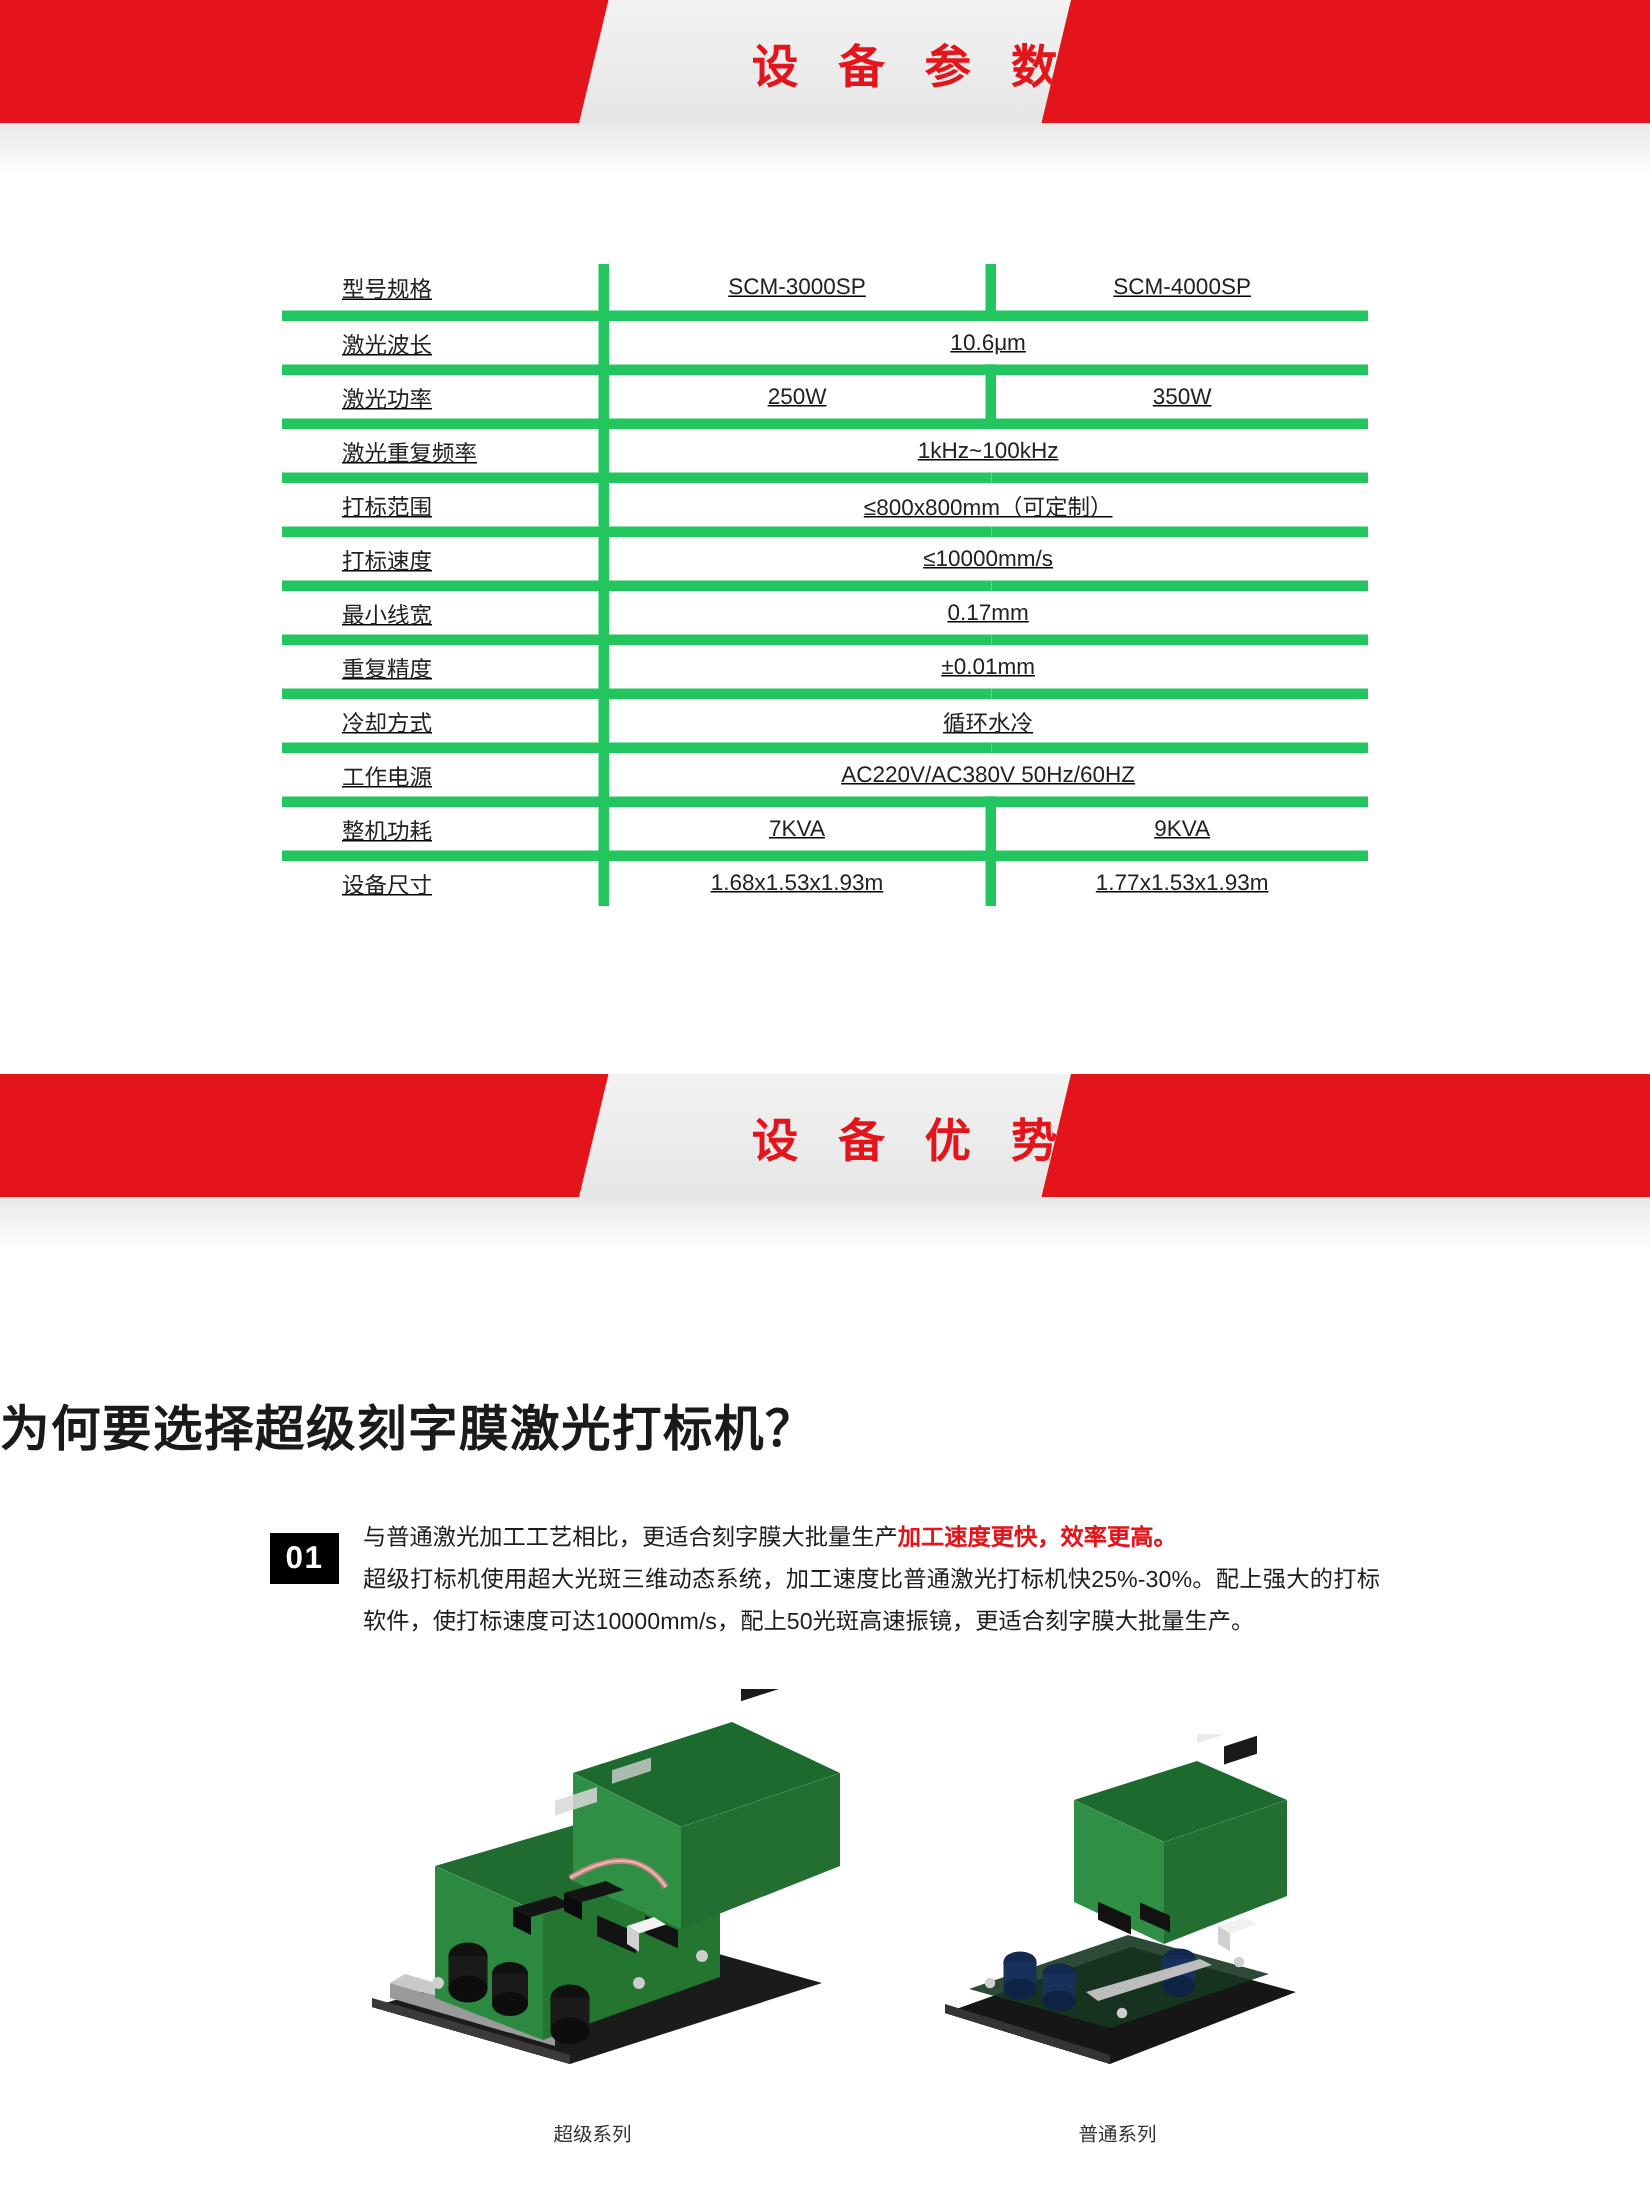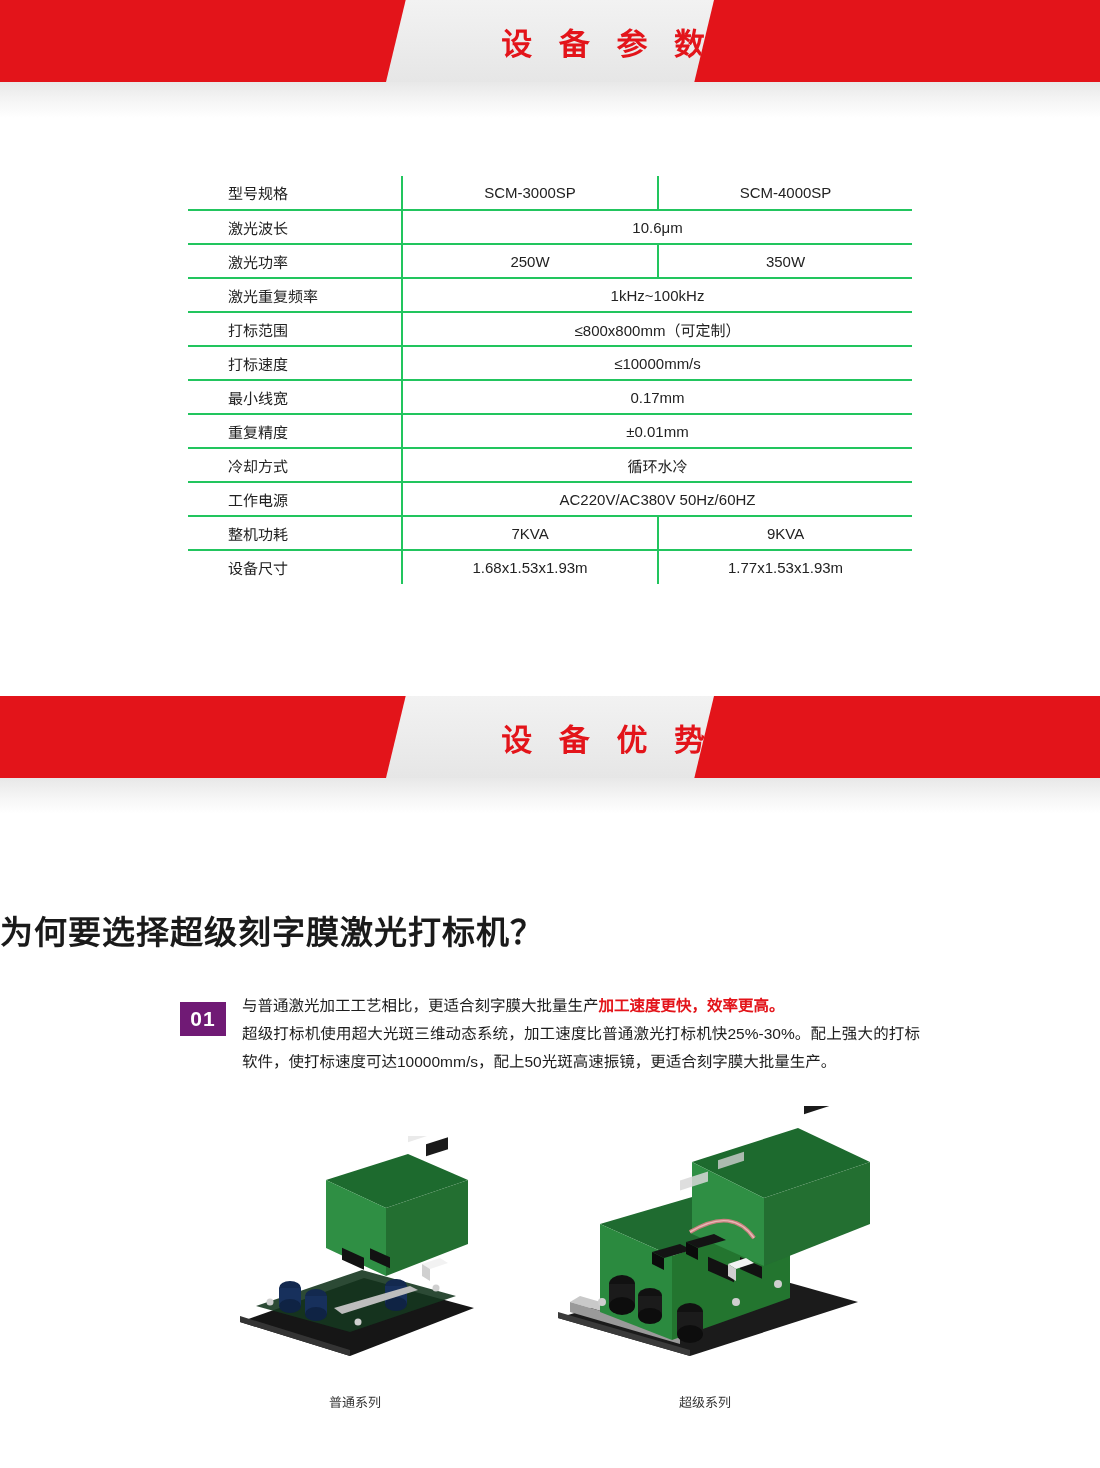--- a/index.html
+++ b/index.html
@@ -49,29 +49,30 @@
     font-weight: bold;
     letter-spacing: 9px;
     text-indent: 9px;
     font-family: "Liberation Sans", "DejaVu Sans", sans-serif;
   }
 
   
   .spec-wrap {
     margin: 58px auto 0 auto;
     width: 724px;
+    text-decoration: underline;
   }
   table.spec {
     width: 100%;
     border-collapse: collapse;
     font-size: 15px;
     color: #222;
   }
   table.spec td {
-    border: 2px solid #22c55e;
+    border: 7px solid #22c55e;
     height: 34px;
     padding: 4px 0;
   }
   table.spec td.label {
     width: 214px;
     padding-left: 40px;
     text-align: left;
     color: #222;
   }
   table.spec td.val {
@@ -98,21 +99,21 @@
   .adv {
     width: 740px;
     margin: 38px auto 0 auto;
     display: flex;
     align-items: flex-start;
   }
   .adv-num {
     flex: 0 0 auto;
     width: 46px;
     height: 34px;
-    background: #701a75;
+    background: #000000;
     color: #ffffff;
     font-size: 21px;
     font-weight: bold;
     display: flex;
     align-items: center;
     justify-content: center;
     margin-right: 16px;
     margin-top: 10px;
     letter-spacing: 1px;
   }
@@ -236,20 +237,73 @@
 
   <div class="adv">
     <div class="adv-num">01</div>
     <div class="adv-text">
       <span>与普通激光加工工艺相比，更适合刻字膜大批量生产</span><span class="hl">加工速度更快，效率更高。</span><br>
       <span>超级打标机使用超大光斑三维动态系统，加工速度比普通激光打标机快25%-30%。配上强大的打标软件，使打标速度可达10000mm/s，配上50光斑高速振镜，更适合刻字膜大批量生产。</span>
     </div>
   </div>
 
   <div class="boards">
+
+    <div class="board-col">
+      <svg class="pcb-svg" width="330" height="260" viewBox="0 0 330 260">
+
+        <polygon points="18,212 150,250 318,196 190,160" fill="#1b1b1b"></polygon>
+        <polygon points="18,212 150,250 150,244 18,206" fill="#3a3a3a"></polygon>
+
+        <polygon points="30,196 140,228 150,222 40,190" fill="#c9c9c9"></polygon>
+        <polygon points="30,196 30,206 140,238 140,228" fill="#9a9a9a"></polygon>
+
+        <polygon points="60,118 176,84 250,110 132,150" fill="#1f6b30"></polygon>
+        <polygon points="60,118 60,206 132,234 132,150" fill="#2b8a3f"></polygon>
+        <polygon points="132,150 132,234 250,192 250,110" fill="#23752f"></polygon>
+
+        <polygon points="152,56 258,22 330,56 224,92" fill="#1d6a2e"></polygon>
+        <polygon points="152,56 152,128 224,160 224,92" fill="#2f8f44"></polygon>
+        <polygon points="224,92 224,160 330,118 330,56" fill="#236f31"></polygon>
+
+        <rect x="168" y="76" width="26" height="14" fill="#121212" transform="skewY(24)"></rect>
+        <rect x="200" y="62" width="22" height="12" fill="#121212" transform="skewY(24)"></rect>
+        <rect x="246" y="60" width="30" height="16" fill="#1a1a1a" transform="skewY(-18)"></rect>
+        <rect x="264" y="80" width="26" height="14" fill="#1a1a1a" transform="skewY(-18)"></rect>
+
+        <ellipse cx="82" cy="178" rx="13" ry="9" fill="#111"></ellipse>
+        <rect x="69" y="178" width="26" height="22" fill="#1b1b1b"></rect>
+        <ellipse cx="82" cy="200" rx="13" ry="9" fill="#0d0d0d"></ellipse>
+        <ellipse cx="110" cy="190" rx="12" ry="8" fill="#111"></ellipse>
+        <rect x="98" y="190" width="24" height="20" fill="#1b1b1b"></rect>
+        <ellipse cx="110" cy="210" rx="12" ry="8" fill="#0d0d0d"></ellipse>
+        <ellipse cx="150" cy="206" rx="13" ry="9" fill="#111"></ellipse>
+        <rect x="137" y="206" width="26" height="22" fill="#1b1b1b"></rect>
+        <ellipse cx="150" cy="228" rx="13" ry="9" fill="#0d0d0d"></ellipse>
+
+        <polygon points="112,146 140,138 152,144 124,152" fill="#141414"></polygon>
+        <polygon points="112,146 112,158 124,164 124,152" fill="#0b0b0b"></polygon>
+        <polygon points="146,136 174,128 186,134 158,142" fill="#141414"></polygon>
+        <polygon points="146,136 146,148 158,154 158,142" fill="#0b0b0b"></polygon>
+
+        <polygon points="188,158 206,152 214,157 196,163" fill="#f2f2f2"></polygon>
+        <polygon points="188,158 188,170 196,175 196,163" fill="#d0d0d0"></polygon>
+
+        <path d="M150,126 C180,108 200,112 214,132" stroke="#c9817f" stroke-width="4" fill="none"></path>
+        <path d="M150,126 C180,108 200,112 214,132" stroke="#e7b9b6" stroke-width="1.5" fill="none"></path>
+
+        <circle cx="62" cy="196" r="4" fill="#cfcfcf"></circle>
+        <circle cx="238" cy="178" r="4" fill="#cfcfcf"></circle>
+        <circle cx="196" cy="196" r="4" fill="#cfcfcf"></circle>
+
+        <rect x="140" y="120" width="28" height="10" fill="#d8d8d8" opacity="0.85" transform="skewY(-18)"></rect>
+        <rect x="178" y="112" width="26" height="9" fill="#cfcfcf" opacity="0.8" transform="skewY(-18)"></rect>
+      </svg>
+      <div class="board-caption">超级系列</div>
+    </div>
 
     <div class="board-col">
       <svg class="pcb-svg" width="250" height="230" viewBox="0 0 250 230">
 
         <polygon points="10,186 120,220 244,172 134,142" fill="#161616"></polygon>
         <polygon points="10,186 120,220 120,214 10,180" fill="#343434"></polygon>
 
         <polygon points="96,44 178,18 238,44 156,72" fill="#1d6a2e"></polygon>
         <polygon points="96,44 96,112 156,140 156,72" fill="#2f8f44"></polygon>
         <polygon points="156,72 156,140 238,108 238,44" fill="#236f31"></polygon>
@@ -276,69 +330,16 @@
 
         <circle cx="40" cy="166" r="3.5" fill="#cfcfcf"></circle>
         <circle cx="206" cy="152" r="3.5" fill="#cfcfcf"></circle>
         <circle cx="128" cy="186" r="3.5" fill="#cfcfcf"></circle>
 
         <polygon points="104,172 180,150 188,154 112,178" fill="#bdbdbd"></polygon>
       </svg>
       <div class="board-caption">普通系列</div>
     </div>
 
-    <div class="board-col">
-      <svg class="pcb-svg" width="330" height="260" viewBox="0 0 330 260">
-
-        <polygon points="18,212 150,250 318,196 190,160" fill="#1b1b1b"></polygon>
-        <polygon points="18,212 150,250 150,244 18,206" fill="#3a3a3a"></polygon>
-
-        <polygon points="30,196 140,228 150,222 40,190" fill="#c9c9c9"></polygon>
-        <polygon points="30,196 30,206 140,238 140,228" fill="#9a9a9a"></polygon>
-
-        <polygon points="60,118 176,84 250,110 132,150" fill="#1f6b30"></polygon>
-        <polygon points="60,118 60,206 132,234 132,150" fill="#2b8a3f"></polygon>
-        <polygon points="132,150 132,234 250,192 250,110" fill="#23752f"></polygon>
-
-        <polygon points="152,56 258,22 330,56 224,92" fill="#1d6a2e"></polygon>
-        <polygon points="152,56 152,128 224,160 224,92" fill="#2f8f44"></polygon>
-        <polygon points="224,92 224,160 330,118 330,56" fill="#236f31"></polygon>
-
-        <rect x="168" y="76" width="26" height="14" fill="#121212" transform="skewY(24)"></rect>
-        <rect x="200" y="62" width="22" height="12" fill="#121212" transform="skewY(24)"></rect>
-        <rect x="246" y="60" width="30" height="16" fill="#1a1a1a" transform="skewY(-18)"></rect>
-        <rect x="264" y="80" width="26" height="14" fill="#1a1a1a" transform="skewY(-18)"></rect>
-
-        <ellipse cx="82" cy="178" rx="13" ry="9" fill="#111"></ellipse>
-        <rect x="69" y="178" width="26" height="22" fill="#1b1b1b"></rect>
-        <ellipse cx="82" cy="200" rx="13" ry="9" fill="#0d0d0d"></ellipse>
-        <ellipse cx="110" cy="190" rx="12" ry="8" fill="#111"></ellipse>
-        <rect x="98" y="190" width="24" height="20" fill="#1b1b1b"></rect>
-        <ellipse cx="110" cy="210" rx="12" ry="8" fill="#0d0d0d"></ellipse>
-        <ellipse cx="150" cy="206" rx="13" ry="9" fill="#111"></ellipse>
-        <rect x="137" y="206" width="26" height="22" fill="#1b1b1b"></rect>
-        <ellipse cx="150" cy="228" rx="13" ry="9" fill="#0d0d0d"></ellipse>
-
-        <polygon points="112,146 140,138 152,144 124,152" fill="#141414"></polygon>
-        <polygon points="112,146 112,158 124,164 124,152" fill="#0b0b0b"></polygon>
-        <polygon points="146,136 174,128 186,134 158,142" fill="#141414"></polygon>
-        <polygon points="146,136 146,148 158,154 158,142" fill="#0b0b0b"></polygon>
-
-        <polygon points="188,158 206,152 214,157 196,163" fill="#f2f2f2"></polygon>
-        <polygon points="188,158 188,170 196,175 196,163" fill="#d0d0d0"></polygon>
-
-        <path d="M150,126 C180,108 200,112 214,132" stroke="#c9817f" stroke-width="4" fill="none"></path>
-        <path d="M150,126 C180,108 200,112 214,132" stroke="#e7b9b6" stroke-width="1.5" fill="none"></path>
-
-        <circle cx="62" cy="196" r="4" fill="#cfcfcf"></circle>
-        <circle cx="238" cy="178" r="4" fill="#cfcfcf"></circle>
-        <circle cx="196" cy="196" r="4" fill="#cfcfcf"></circle>
-
-        <rect x="140" y="120" width="28" height="10" fill="#d8d8d8" opacity="0.85" transform="skewY(-18)"></rect>
-        <rect x="178" y="112" width="26" height="9" fill="#cfcfcf" opacity="0.8" transform="skewY(-18)"></rect>
-      </svg>
-      <div class="board-caption">超级系列</div>
-    </div>
-
   </div>
 
   <div class="bottom-pad"></div>
 </div>
 
 </body></html>

